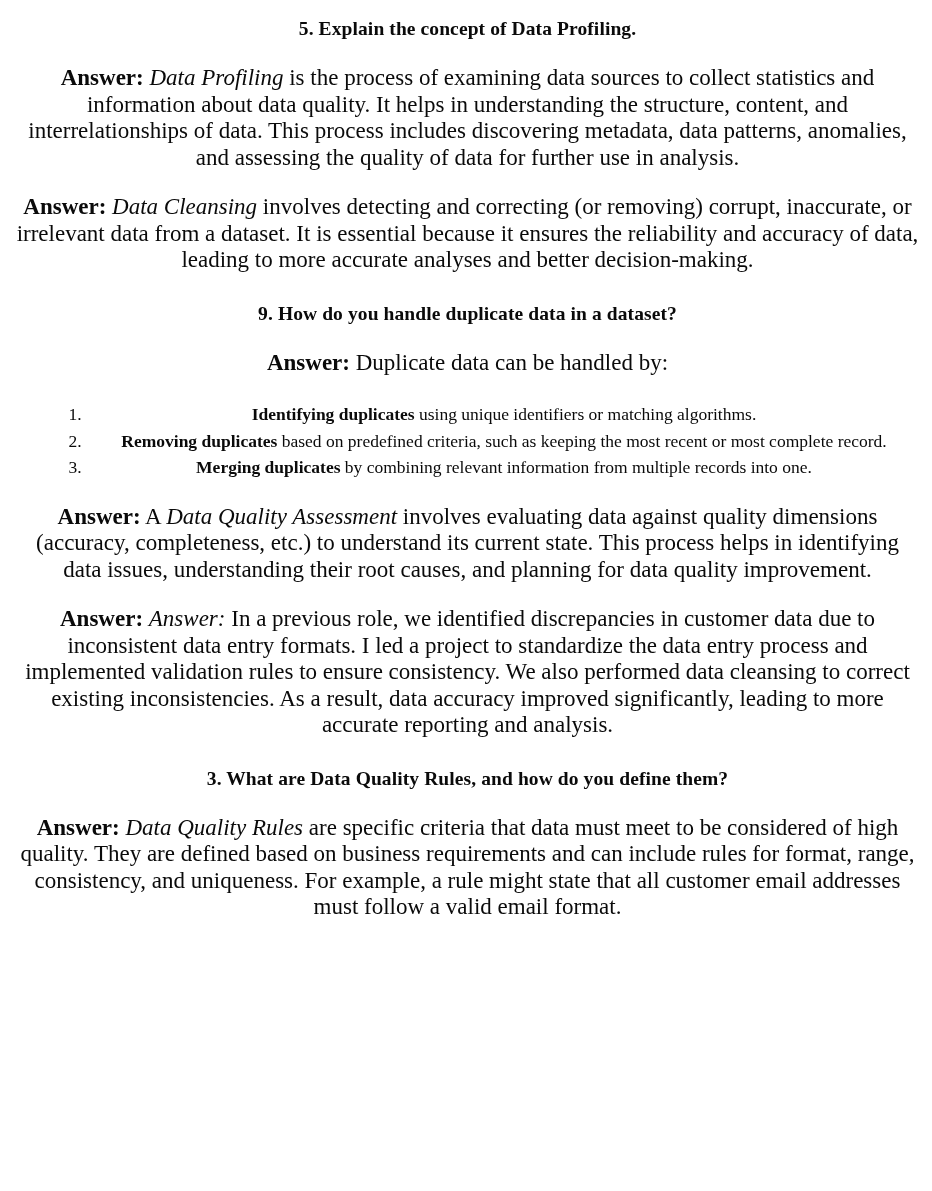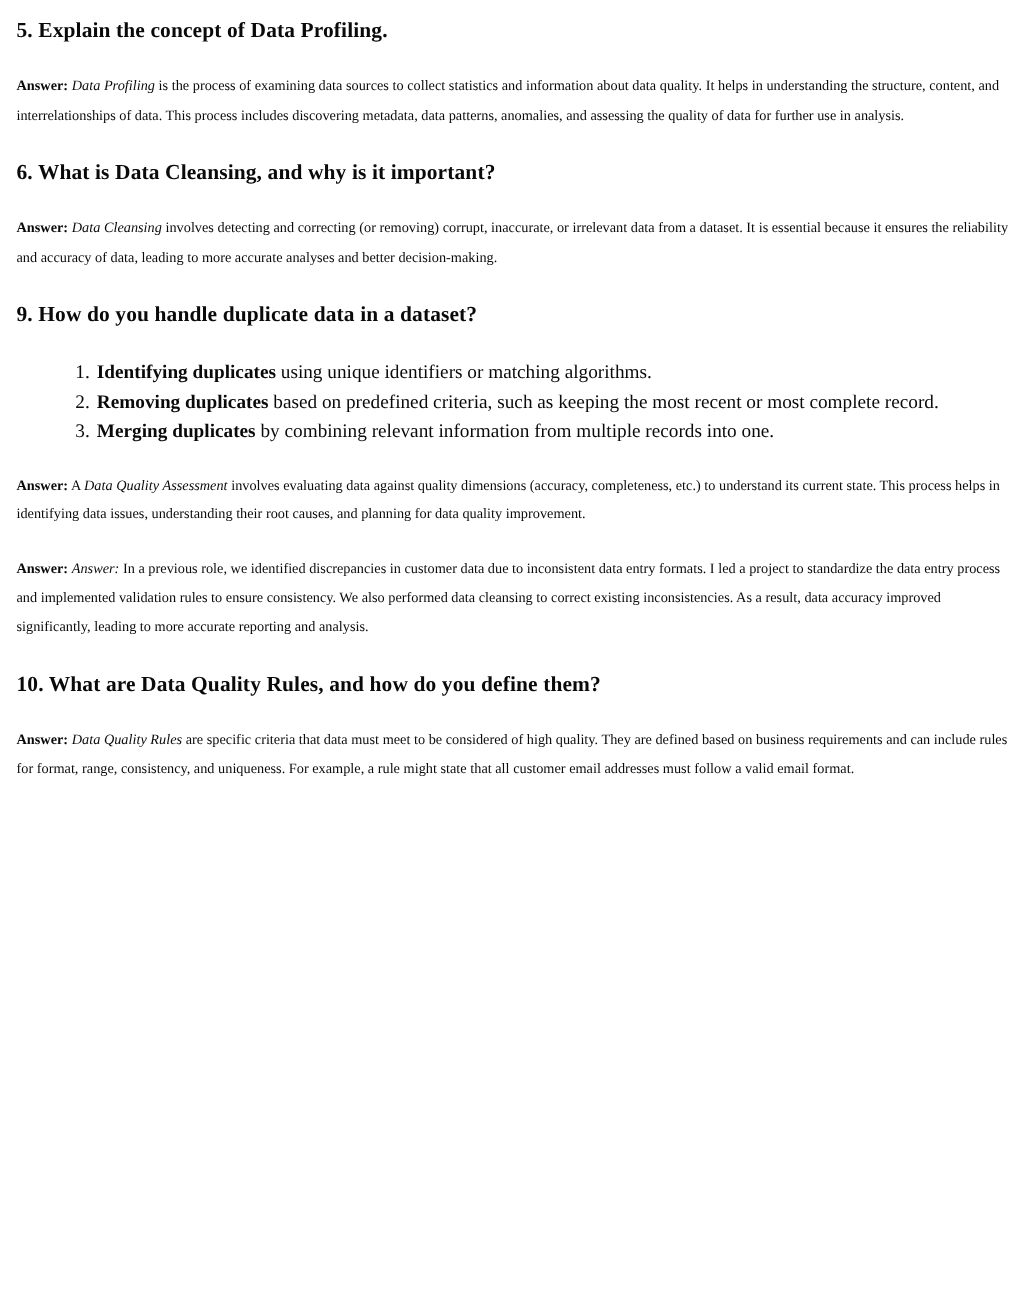--- a/index.html
+++ b/index.html
@@ -11,33 +11,34 @@
     width: 932px;
     min-height: 1191px;
     box-sizing: border-box;
     padding: 14px 12px 24px 15px;
     font-family: "Liberation Serif", "DejaVu Serif", serif;
     color: #0a0a0a;
     -webkit-font-smoothing: antialiased;
   }
   section[data-name="qa-section"] {
     margin: 0;
+    text-align: center;
   }
   h2[data-name="question-heading"] {
     font-size: 19.5px;
     line-height: 26px;
     font-weight: 700;
     margin: 27px 0 0 0;
     letter-spacing: 0.1px;
   }
   section[data-name="qa-section"]:first-child h2[data-name="question-heading"] {
     margin-top: 2px;
   }
   p[data-name="answer-paragraph"] {
-    font-size: 13px;
+    font-size: 23px;
     line-height: 26.5px;
     margin: 23px 0 0 0;
   }
   ol[data-name="answer-list"] {
     font-size: 17.5px;
     line-height: 26.5px;
     margin: 25px 0 12px 0;
     padding: 0 0 0 71px;
   }
   ol[data-name="answer-list"] li {
@@ -50,34 +51,34 @@
 </style>
 </head>
 <body>
 
 <main data-name="document-page">
     <section data-name="qa-section">
       <h2 data-name="question-heading">5. Explain the concept of Data Profiling.</h2>
       <p data-name="answer-paragraph"><span data-name="text-run" class="b">Answer:</span><span data-name="text-run"> </span><span data-name="text-run" class="i">Data Profiling</span><span data-name="text-run"> is the process of examining data sources to collect statistics and information about data quality. It helps in understanding the structure, content, and interrelationships of data. This process includes discovering metadata, data patterns, anomalies, and assessing the quality of data for further use in analysis.</span></p>
     </section>
     <section data-name="qa-section">
-      <h2 data-name="question-heading">6. What is Data Cleansing, and why is it important?</h2>
       <p data-name="answer-paragraph"><span data-name="text-run" class="b">Answer:</span><span data-name="text-run"> </span><span data-name="text-run" class="i">Data Cleansing</span><span data-name="text-run"> involves detecting and correcting (or removing) corrupt, inaccurate, or irrelevant data from a dataset. It is essential because it ensures the reliability and accuracy of data, leading to more accurate analyses and better decision-making.</span></p>
     </section>
     <section data-name="qa-section">
       <h2 data-name="question-heading">9. How do you handle duplicate data in a dataset?</h2>
+      <p data-name="answer-paragraph"><span data-name="text-run" class="b">Answer:</span><span data-name="text-run"> Duplicate data can be handled by:</span></p>
       <ol data-name="answer-list">
         <li data-name="list-item"><span data-name="text-run" class="b">Identifying duplicates</span><span data-name="text-run"> using unique identifiers or matching algorithms.</span></li>
         <li data-name="list-item"><span data-name="text-run" class="b">Removing duplicates</span><span data-name="text-run"> based on predefined criteria, such as keeping the most recent or most complete record.</span></li>
         <li data-name="list-item"><span data-name="text-run" class="b">Merging duplicates</span><span data-name="text-run"> by combining relevant information from multiple records into one.</span></li>
       </ol>
     </section>
     <section data-name="qa-section">
       <p data-name="answer-paragraph"><span data-name="text-run" class="b">Answer:</span><span data-name="text-run"> A </span><span data-name="text-run" class="i">Data Quality Assessment</span><span data-name="text-run"> involves evaluating data against quality dimensions (accuracy, completeness, etc.) to understand its current state. This process helps in identifying data issues, understanding their root causes, and planning for data quality improvement.</span></p>
     </section>
     <section data-name="qa-section">
       <p data-name="answer-paragraph"><span data-name="text-run" class="b">Answer:</span><span data-name="text-run"> </span><span data-name="text-run" class="i">Answer:</span><span data-name="text-run"> In a previous role, we identified discrepancies in customer data due to inconsistent data entry formats. I led a project to standardize the data entry process and implemented validation rules to ensure consistency. We also performed data cleansing to correct existing inconsistencies. As a result, data accuracy improved significantly, leading to more accurate reporting and analysis.</span></p>
     </section>
     <section data-name="qa-section">
-      <h2 data-name="question-heading">10. What are Data Quality Rules, and how do you define them?</h2>
+      <h2 data-name="question-heading">3. What are Data Quality Rules, and how do you define them?</h2>
       <p data-name="answer-paragraph"><span data-name="text-run" class="b">Answer:</span><span data-name="text-run"> </span><span data-name="text-run" class="i">Data Quality Rules</span><span data-name="text-run"> are specific criteria that data must meet to be considered of high quality. They are defined based on business requirements and can include rules for format, range, consistency, and uniqueness. For example, a rule might state that all customer email addresses must follow a valid email format.</span></p>
     </section>
   </main>
 
 </body></html>

